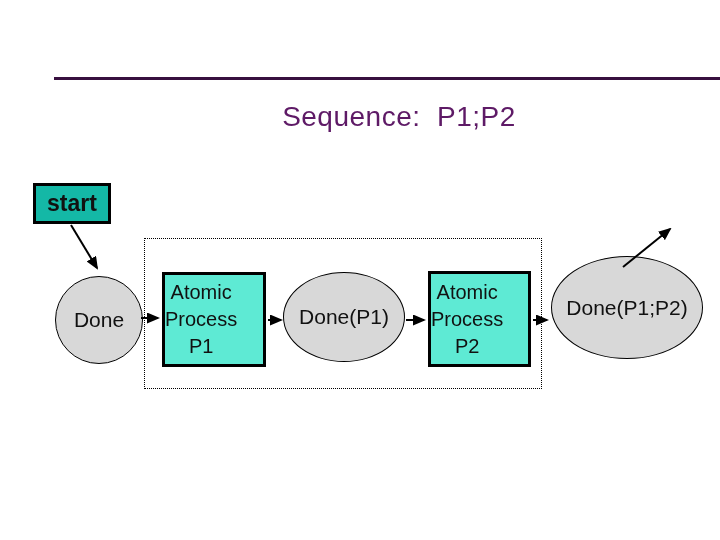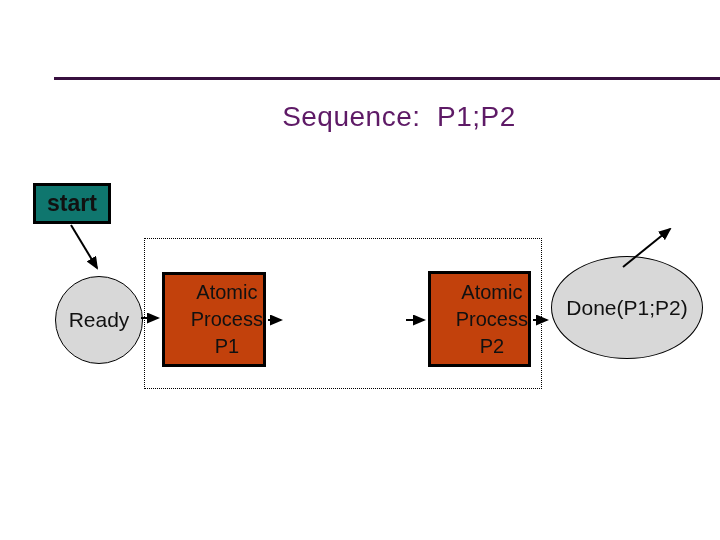--- a/index.html
+++ b/index.html
@@ -30,21 +30,21 @@
     top: 101px;
     width: 752px;
     text-align: center;
     font-size: 28px;
     color: #5e1a66;
     white-space: pre;
     letter-spacing: 0.5px;
   }
   .terminal {
     position: absolute;
-    background: #0f766e;
+    background: #14b8a6;
     border: 3px solid #000000;
     box-sizing: border-box;
     display: flex;
     align-items: center;
     justify-content: center;
     font-size: 23px;
     font-weight: bold;
     color: #111111;
   }
   .terminal.start { left: 10px; top: 183px; width: 78px; height: 41px; }
@@ -69,26 +69,26 @@
     justify-content: center;
     font-size: 21px;
     color: #111111;
     white-space: nowrap;
   }
   .state.ready   { left: 32px;  top: 276px; width: 88px;  height: 88px; }
   .state.done1   { left: 260px; top: 272px; width: 122px; height: 90px; }
   .state.done12  { left: 528px; top: 256px; width: 152px; height: 103px; }
   .process {
     position: absolute;
-    background: #c2410c;
+    background: #5eead4;
     border: 3px solid #000000;
     box-sizing: border-box;
     display: flex;
     align-items: center;
-    justify-content: flex-end;
+    justify-content: flex-start;
     text-align: center;
     font-size: 20px;
     line-height: 1.35;
     color: #111111;
     white-space: pre-line;
   }
   .process.p1 { left: 139px; top: 272px; width: 104px; height: 95px; }
   .process.p2 { left: 405px; top: 271px; width: 103px; height: 96px; }
   .arrow-layer {
     position: absolute;
@@ -109,29 +109,32 @@
   <div class="slide-title">Sequence:  P1;P2</div>
 
   <div class="terminal start">
     <span>start</span>
   </div>
 
 
   <div class="dotted-boundary"></div>
 
   <div class="state ready">
-    <span>Ready</span>
+    <span>Done</span>
   </div>
 
   <div class="process p1">
     <span>Atomic
 Process
 P1</span>
   </div>
 
+  <div class="state done1">
+    <span>Done(P1)</span>
+  </div>
 
   <div class="process p2">
     <span>Atomic
 Process
 P2</span>
   </div>
 
   <div class="state done12">
     <span>Done(P1;P2)</span>
   </div>

